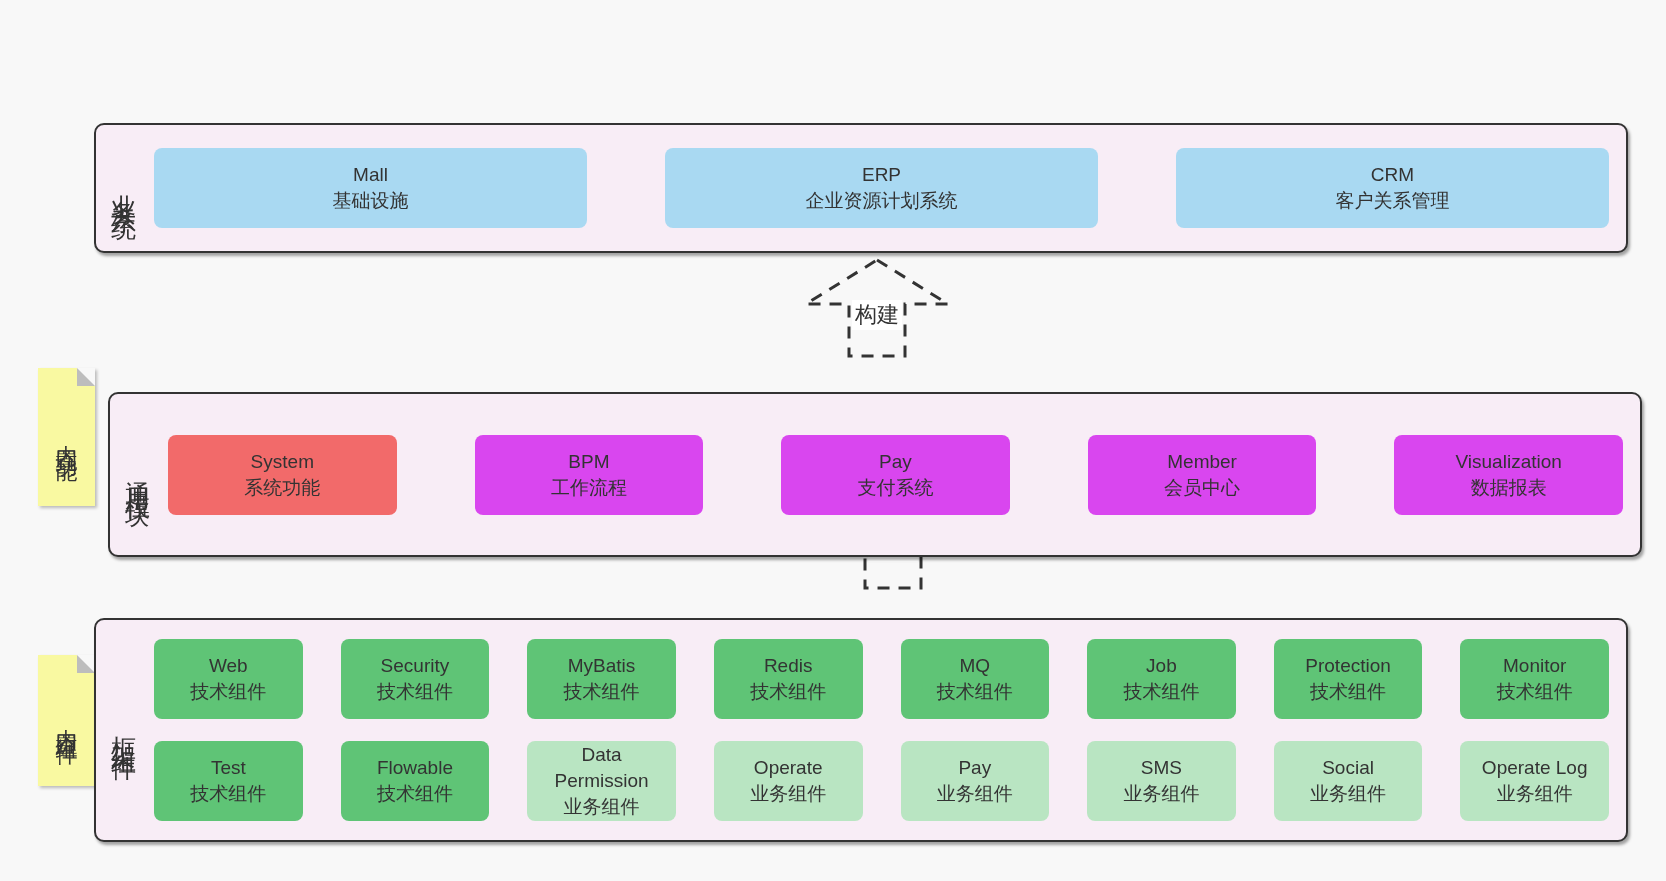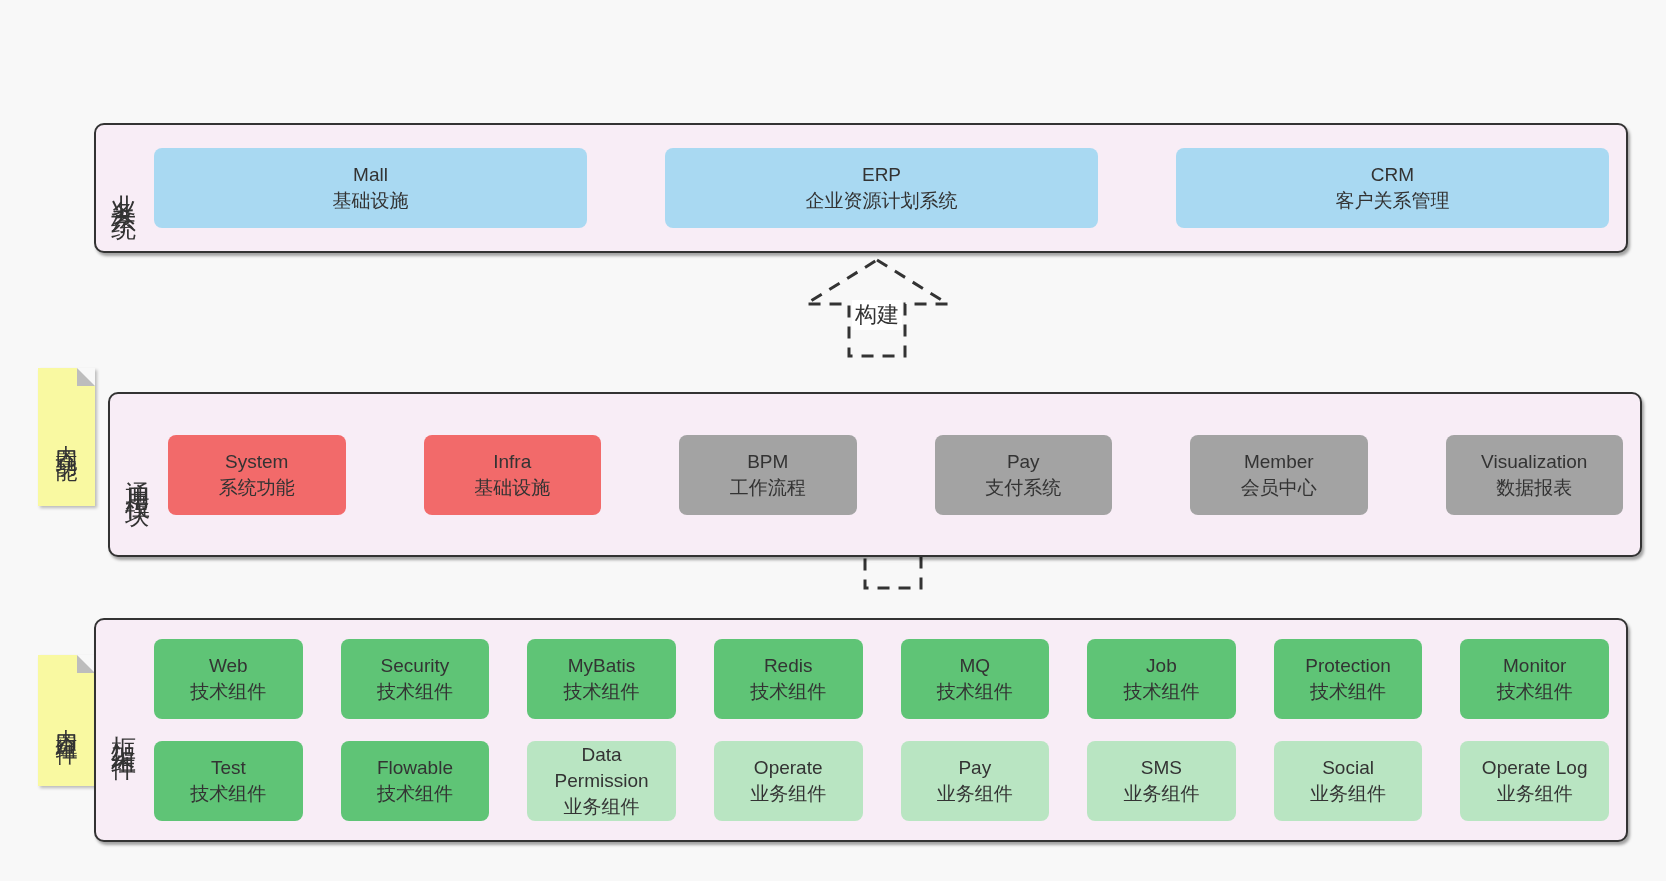--- a/index.html
+++ b/index.html
@@ -38,21 +38,21 @@
   .row-8{gap:38px;}
   .node{
     flex:1;box-sizing:border-box;
     border-radius:8px;
     display:flex;flex-direction:column;align-items:center;justify-content:center;
     text-align:center;font-size:19px;line-height:26px;color:#333;
     padding:2px 8px;
   }
   .c-blue{background:#a9d9f2;}
   .c-red{background:#f26a6a;}
-  .c-pink{background:#a3a3a3;}
+  .c-pink{background:#d946ef;}
   .c-green{background:#5fc476;}
   .c-green-light{background:#b9e5c2;}
   
   .note{
     position:absolute;width:57px;
     background:#f9f9a1;
     box-shadow:2px 2px 3px rgba(0,0,0,0.25);
     z-index:1;
   }
   .note-mid{left:38px;top:368px;height:138px;}
@@ -120,24 +120,20 @@
   </div>
 
   <section class="layer layer-mid">
     <div class="vlabel">通用模块</div>
     <div class="rows">
         <div class="row row-6">
           <div class="node c-red">
             <div>System</div>
             <div>系统功能</div>
           </div>
-          <div class="node c-red">
-            <div>Infra</div>
-            <div>基础设施</div>
-          </div>
           <div class="node c-pink">
             <div>BPM</div>
             <div>工作流程</div>
           </div>
           <div class="node c-pink">
             <div>Pay</div>
             <div>支付系统</div>
           </div>
           <div class="node c-pink">
             <div>Member</div>

